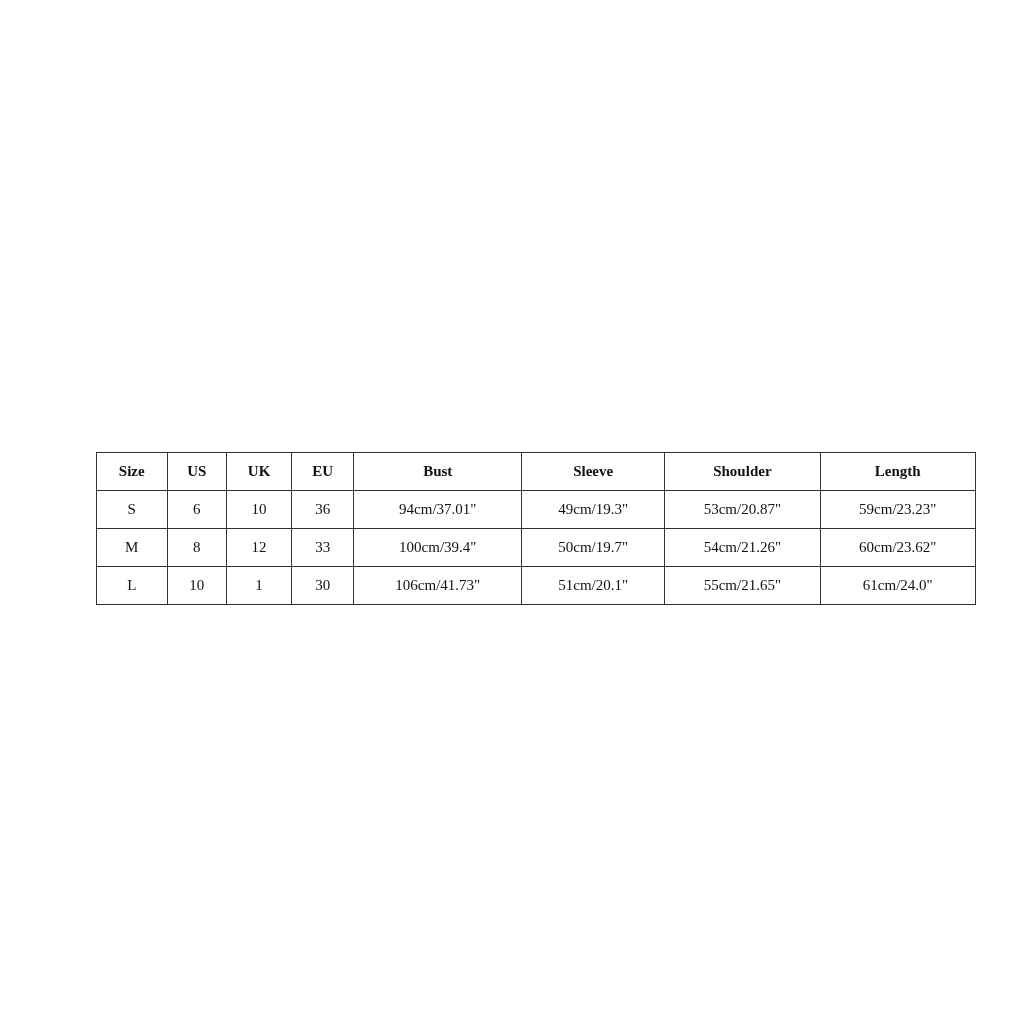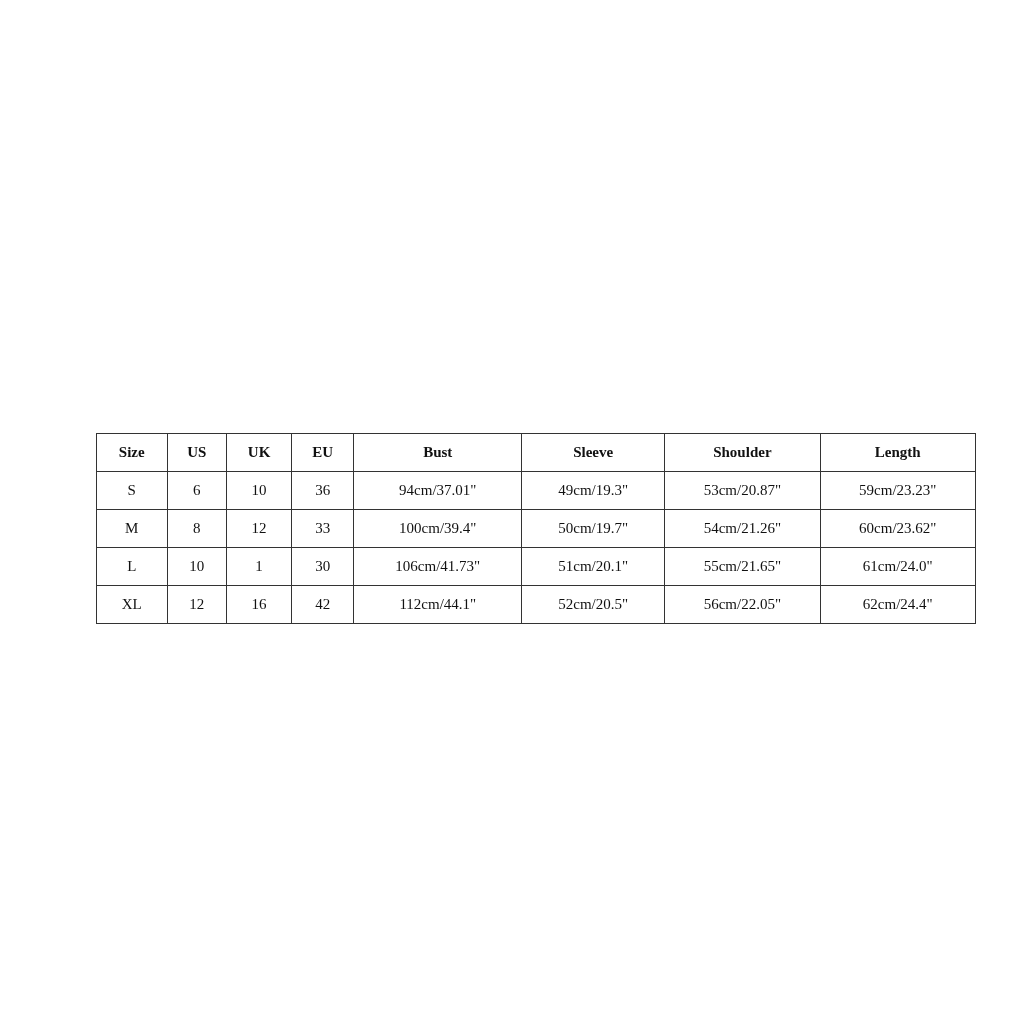--- a/index.html
+++ b/index.html
@@ -91,25 +91,15 @@
         <tr>
           <td>L</td>
           <td>10</td>
           <td>1</td>
           <td>30</td>
           <td>106cm/41.73"</td>
           <td>51cm/20.1"</td>
           <td>55cm/21.65"</td>
           <td>61cm/24.0"</td>
         </tr>
-        <tr>
-          <td>XL</td>
-          <td>12</td>
-          <td>16</td>
-          <td>42</td>
-          <td>112cm/44.1"</td>
-          <td>52cm/20.5"</td>
-          <td>56cm/22.05"</td>
-          <td>62cm/24.4"</td>
-        </tr>
       </tbody>
   </table>
 </div>
 
 </body></html>

